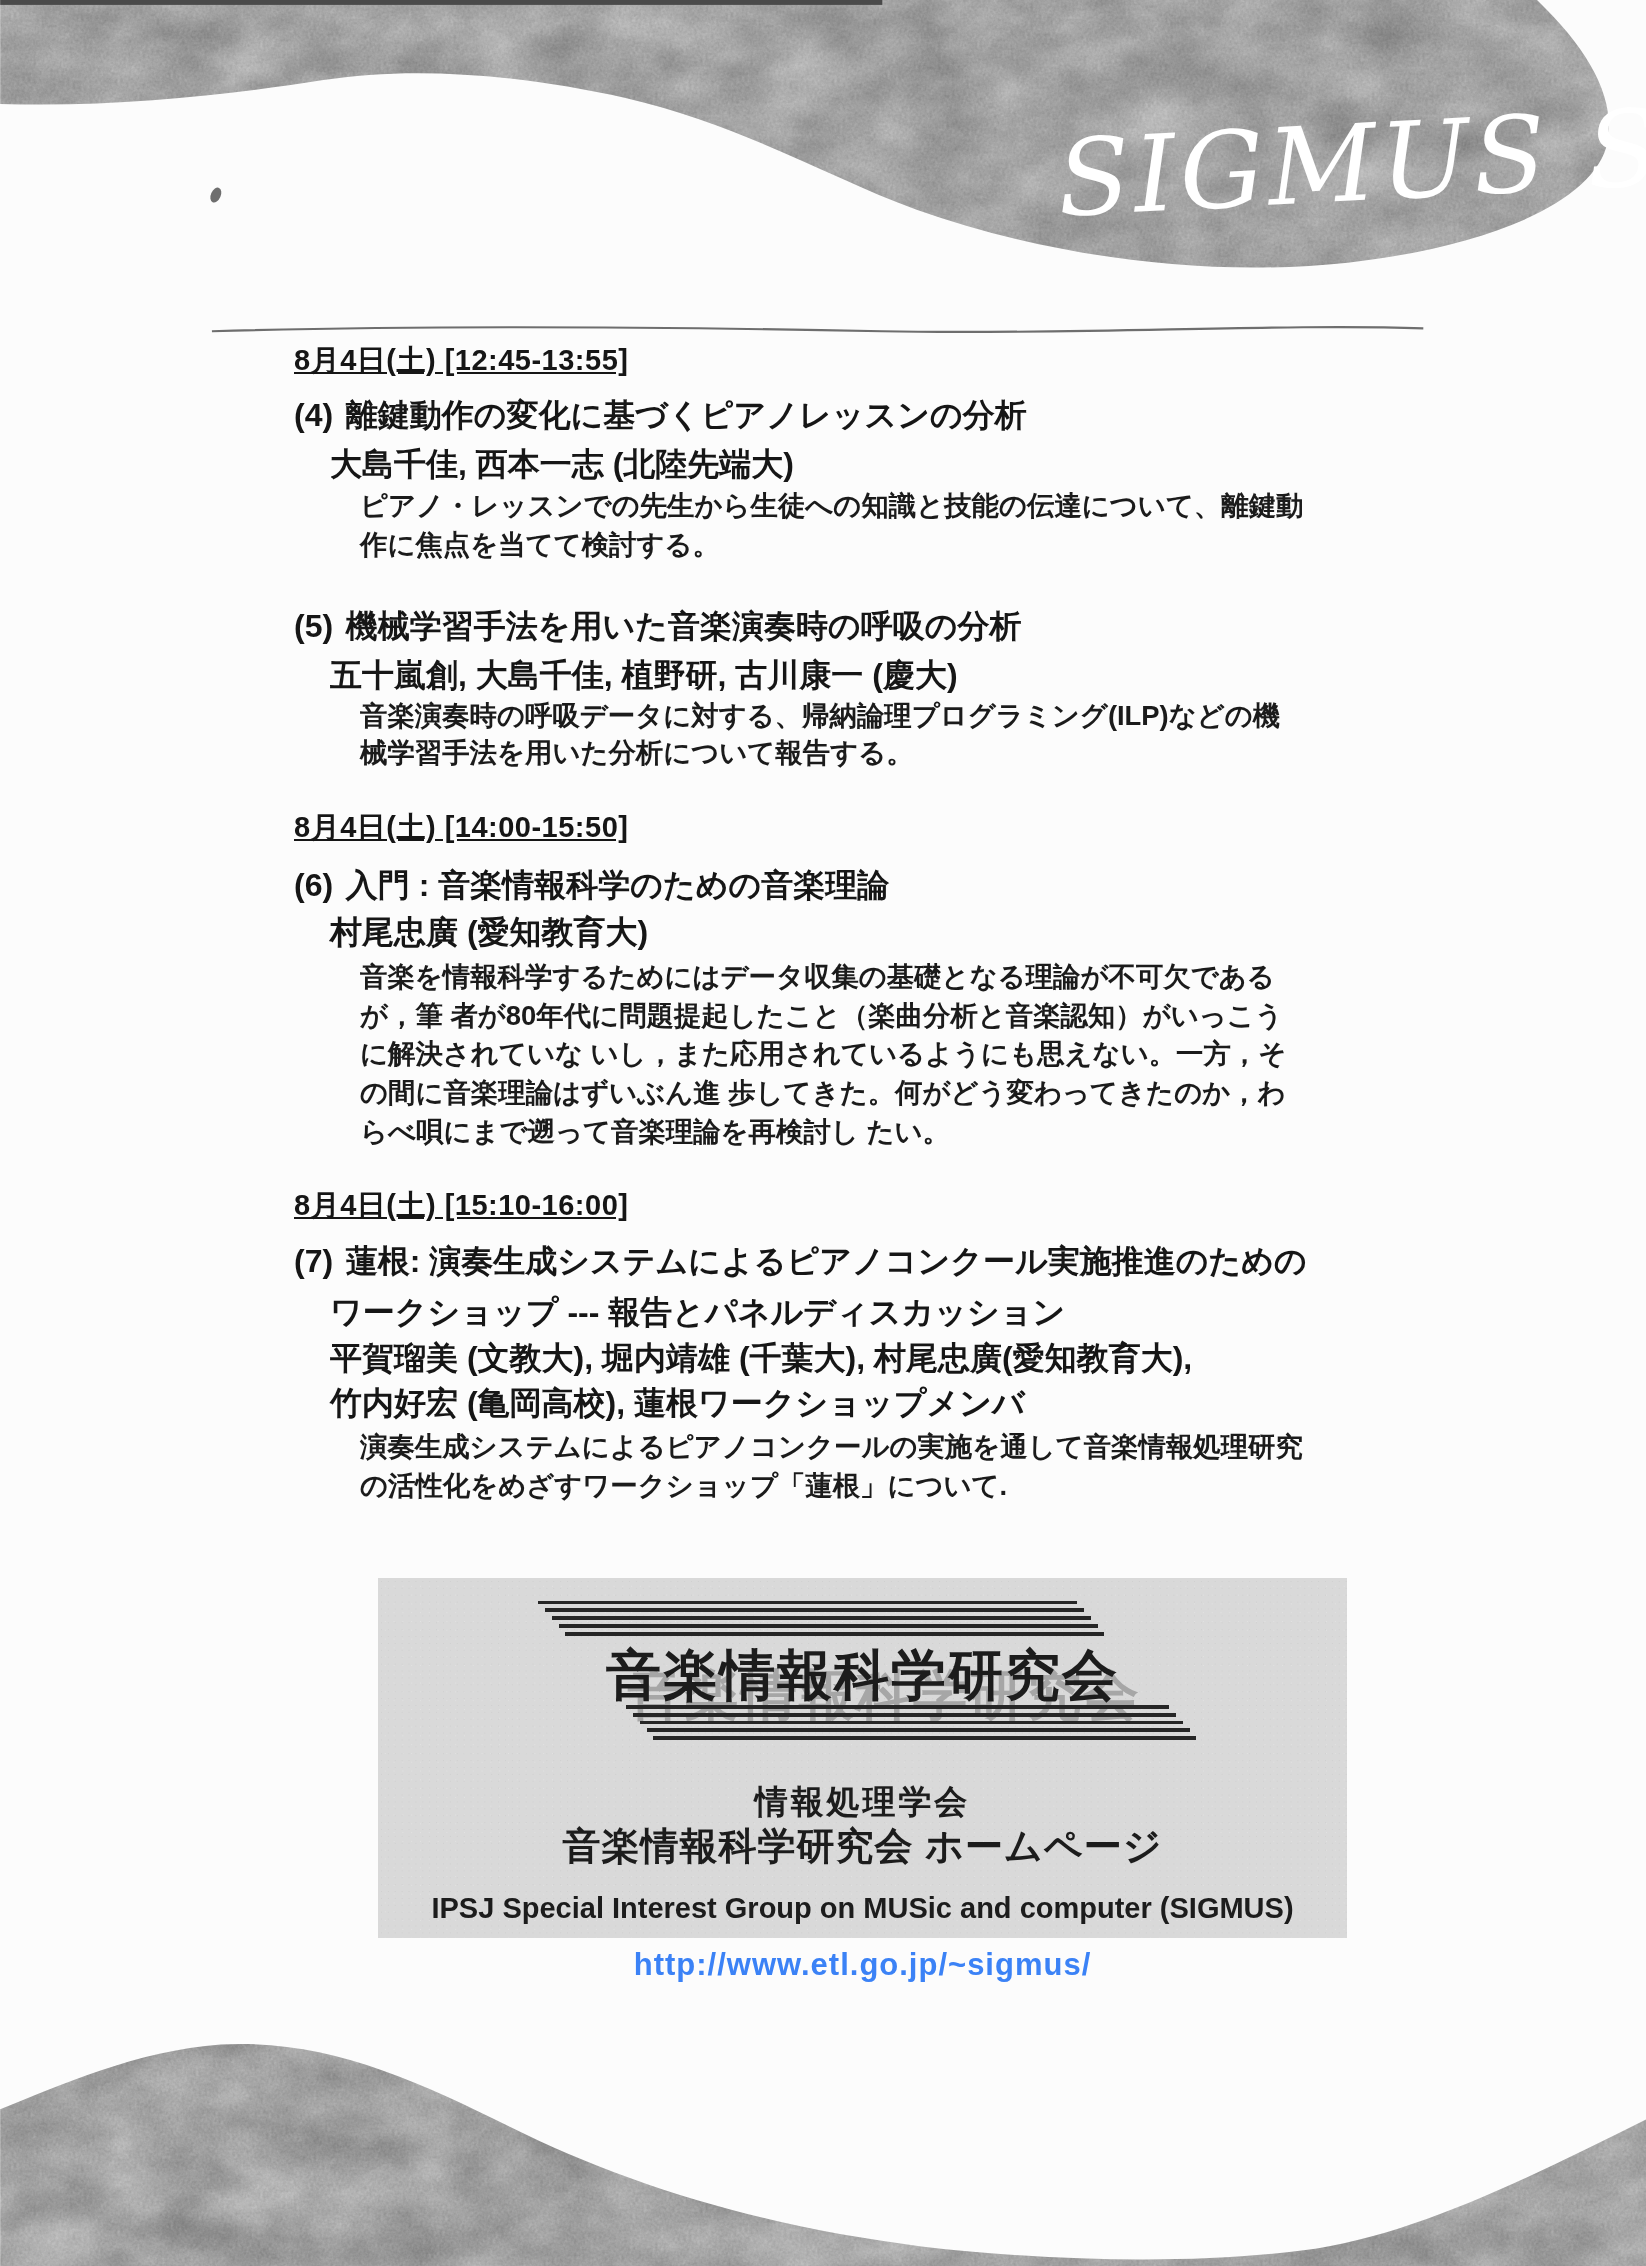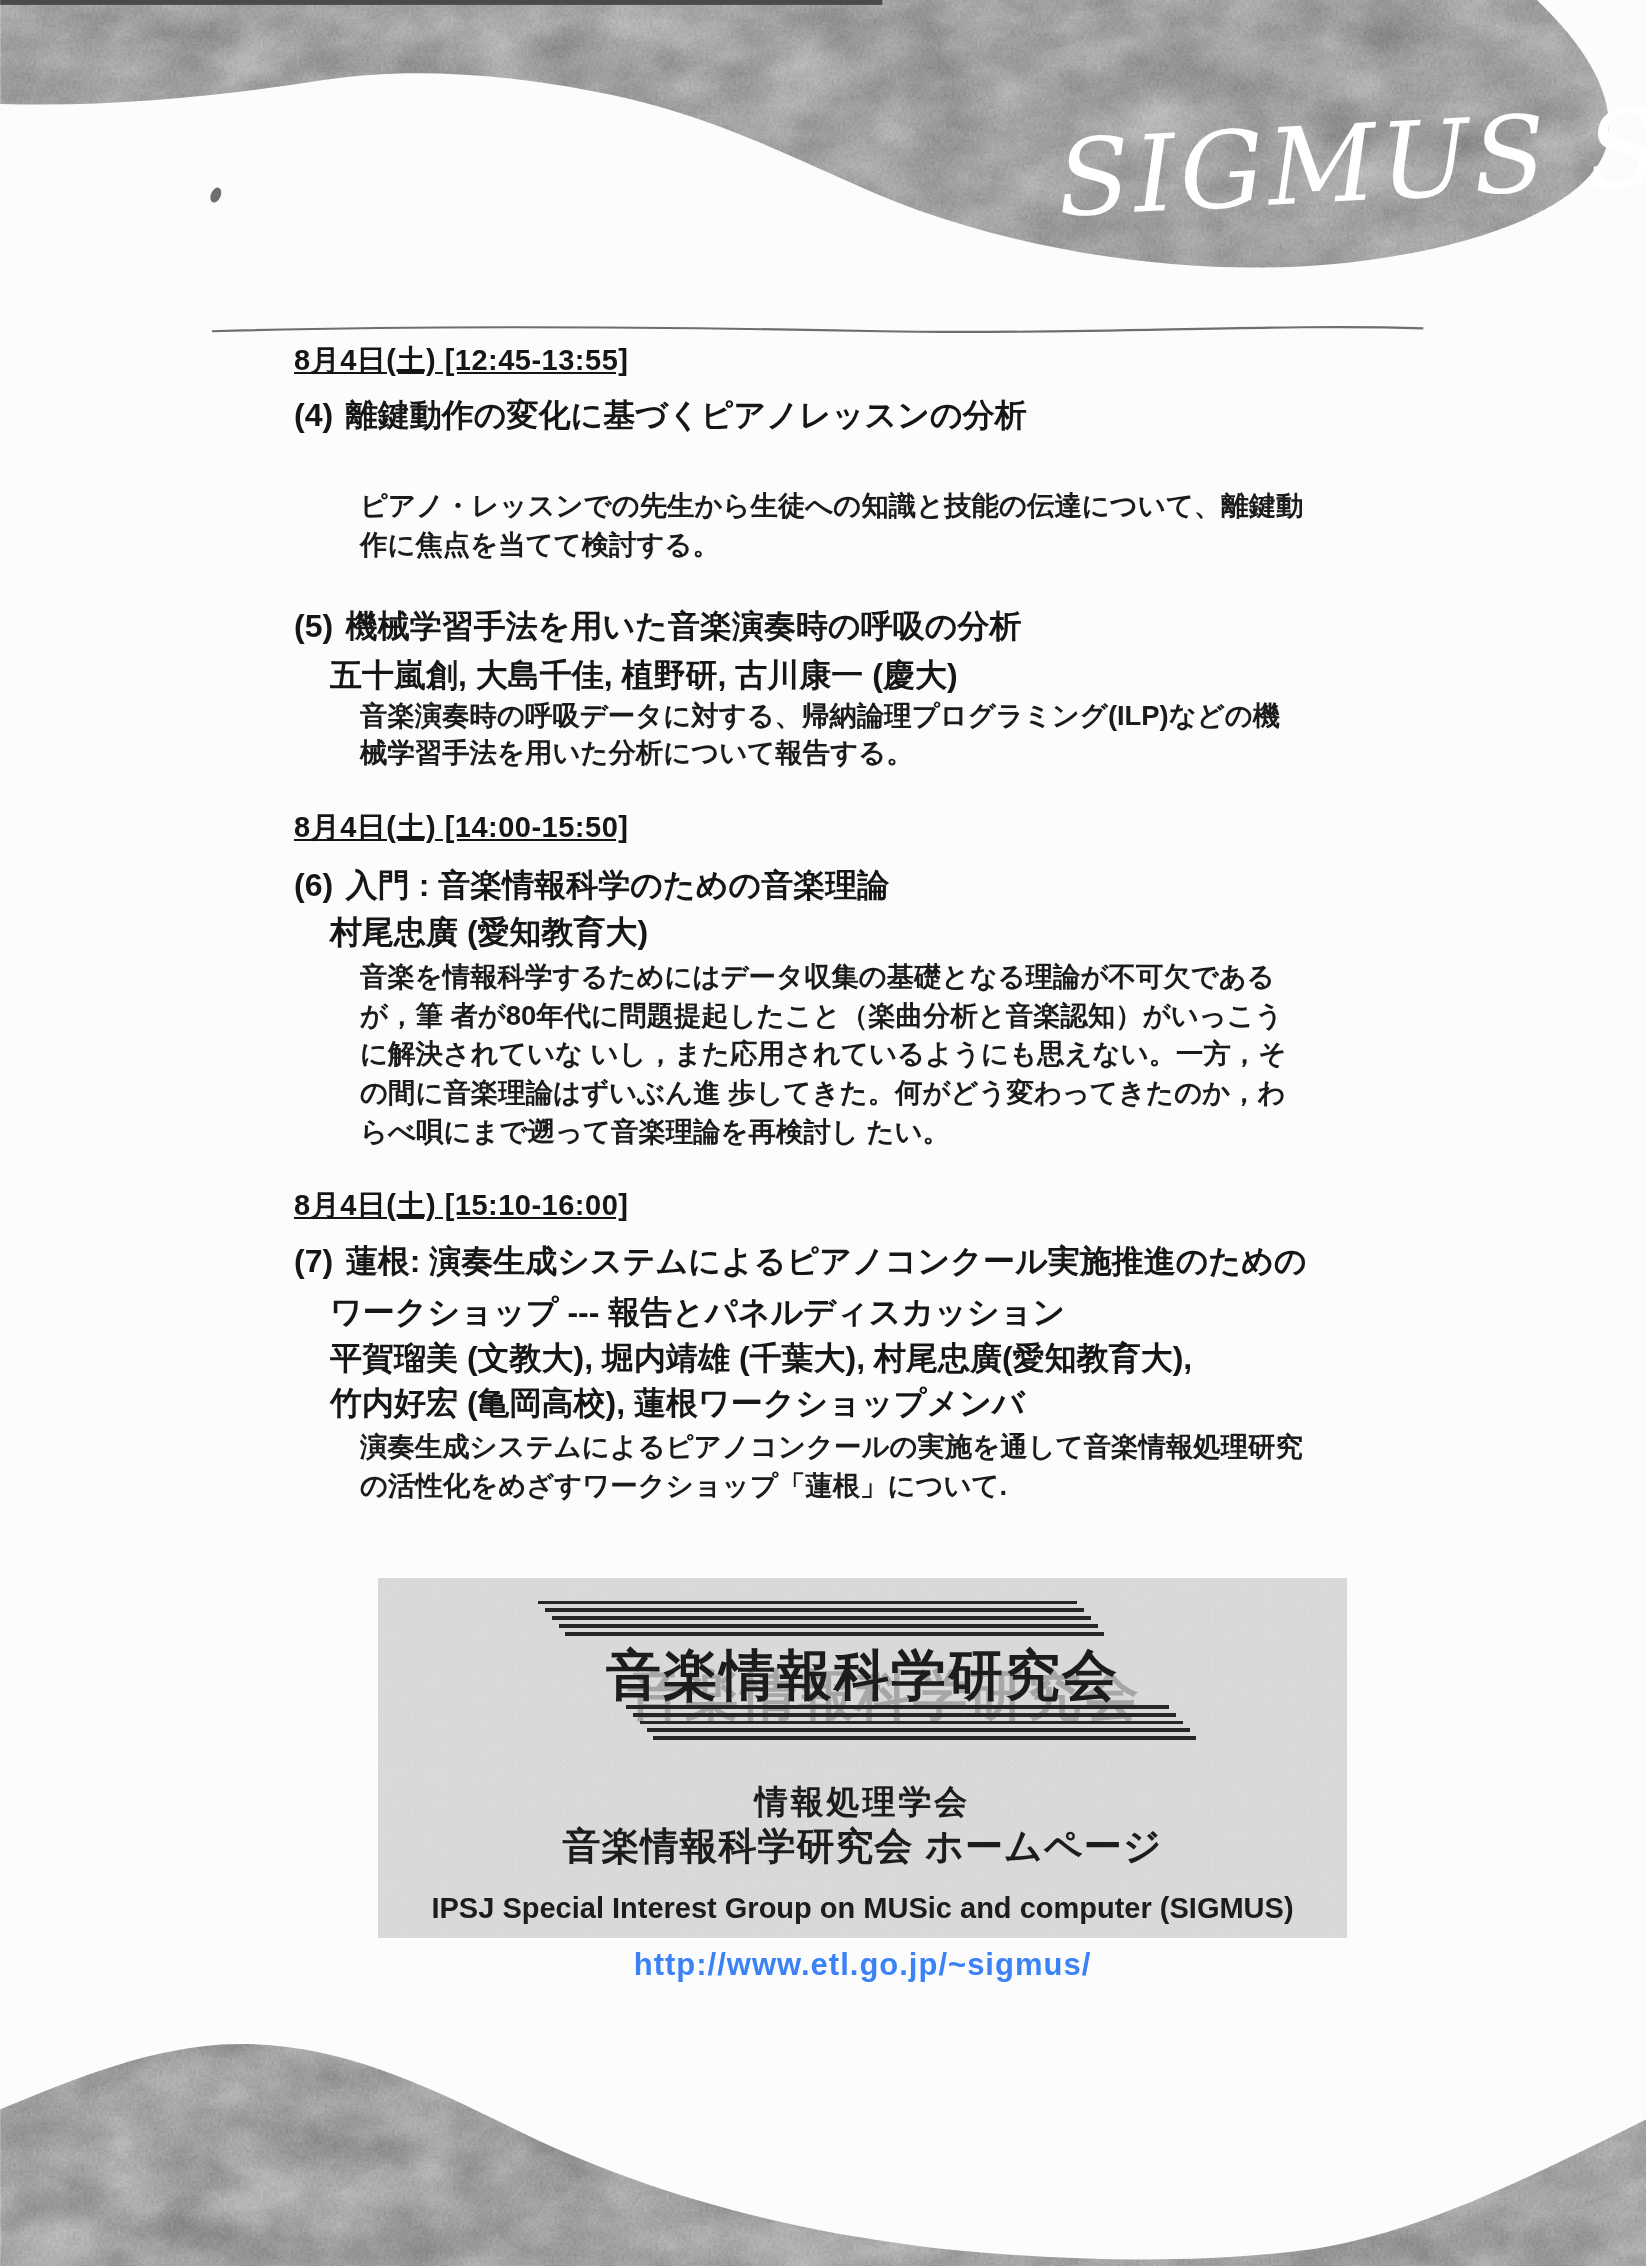--- a/index.html
+++ b/index.html
@@ -83,20 +83,21 @@
     <ellipse cx="220" cy="199" rx="5" ry="8" transform="rotate(24 220 199)" fill="#555555" opacity="0.85"></ellipse>
 
     <path d="M216,338 C450,331 700,334 900,338 C1100,342 1300,330 1452,335" fill="none" stroke="#6e6e6e" stroke-width="2.2"></path>
   </svg>
 
   <div class="line date" style="top:345px">8月4日(土) [12:45-13:55]</div>
 
   <div class="line title" style="top:398px">
     <span class="no">(4)</span><span>離鍵動作の変化に基づくピアノレッスンの分析</span>
   </div>
+  <div class="line authors" style="top:447px">大島千佳, 西本一志 (北陸先端大)</div>
   <div class="line abs" style="top:491px">ピアノ・レッスンでの先生から生徒への知識と技能の伝達について、離鍵動</div>
   <div class="line abs" style="top:530px">作に焦点を当てて検討する。</div>
 
   <div class="line title" style="top:609px">
     <span class="no">(5)</span><span>機械学習手法を用いた音楽演奏時の呼吸の分析</span>
   </div>
   <div class="line authors" style="top:658px">五十嵐創, 大島千佳, 植野研, 古川康一 (慶大)</div>
   <div class="line abs" style="top:701px">音楽演奏時の呼吸データに対する、帰納論理プログラミング(ILP)などの機</div>
   <div class="line abs" style="top:738px">械学習手法を用いた分析について報告する。</div>
 

